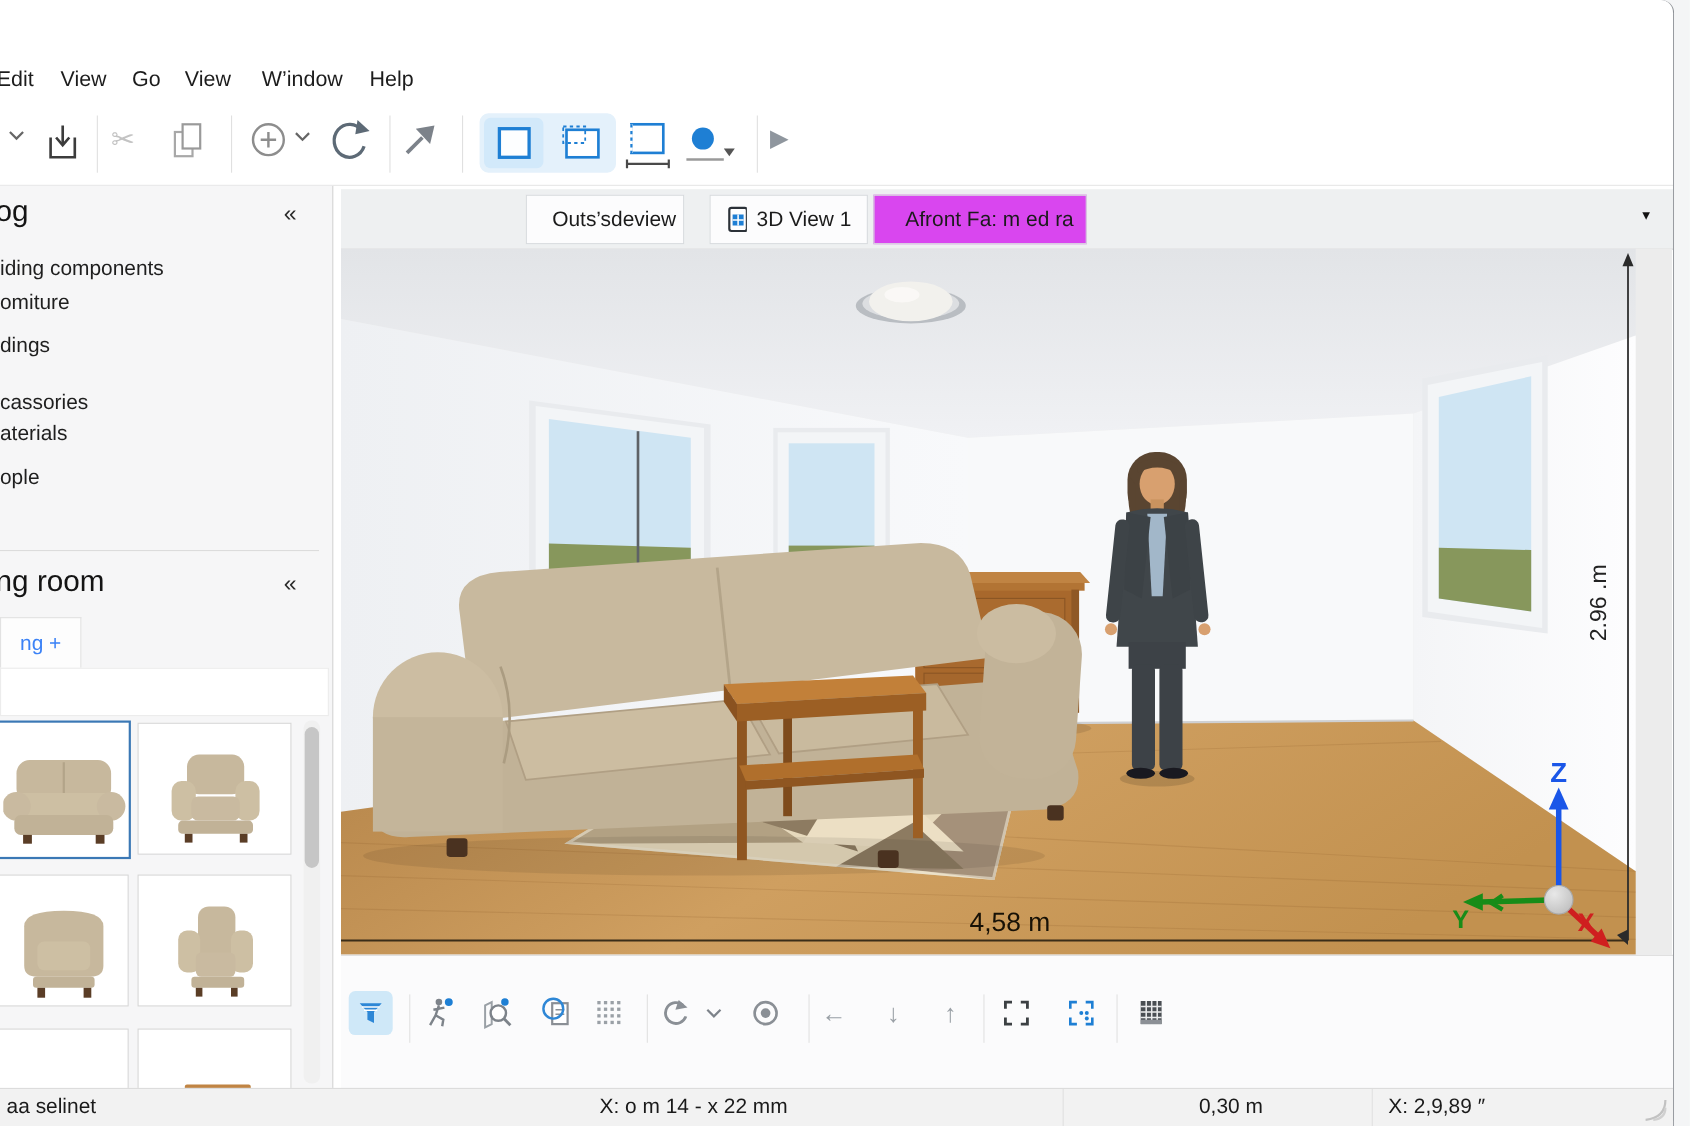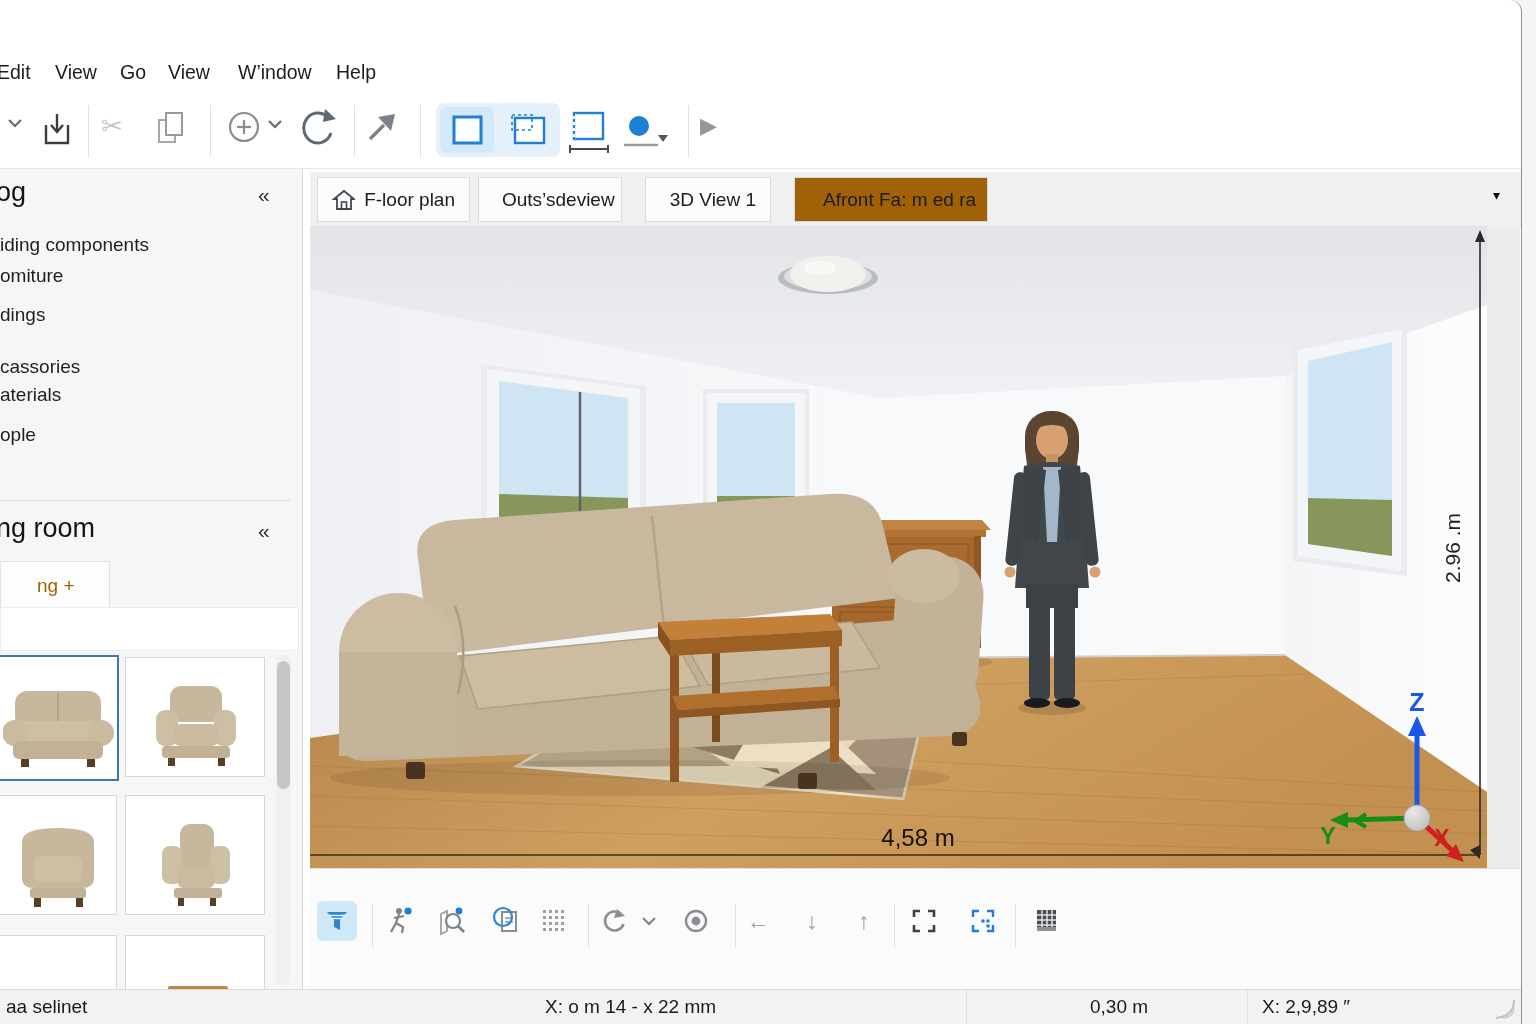--- a/index.html
+++ b/index.html
@@ -27,31 +27,31 @@
   #tb-wallbtn{position:absolute;left:440px;top:12px;width:54px;height:46px;background:#d2e9fa;border-radius:6px;
     display:flex;align-items:center;justify-content:center;}
   #tb-wallbtn2{position:absolute;left:500px;top:12px;width:56px;height:46px;display:flex;align-items:center;justify-content:center;}
   
   #sidebar{position:absolute;top:169px;left:0;width:302px;height:821px;background:#f6f6f7;border-right:1px solid #d5d5d5;overflow:hidden;}
   .side-head{position:absolute;left:-4px;font-size:27px;color:#141414;}
   .collapse{position:absolute;left:258px;font-size:21px;color:#2b2b2b;}
   .cat-item{position:absolute;left:0;font-size:19px;color:#1f1f1f;white-space:nowrap;}
   #side-divider{position:absolute;top:331px;left:0;width:290px;height:1px;background:#dcdcdc;}
   #room-tab{position:absolute;left:0;top:392px;width:72px;height:47px;background:#fdfdfd;border:1px solid #e2e2e2;border-bottom:none;
-    display:flex;align-items:center;justify-content:flex-start;font-size:19px;color:#a16207;padding-left:36px;}
+    display:flex;align-items:center;justify-content:center;font-size:19px;color:#3b82f6;}
   #side-search{position:absolute;left:0;top:438px;width:297px;height:42px;background:#fff;border:1px solid #ececec;}
   .thumb{position:absolute;background:#fff;border:1px solid #d6d6d6;display:flex;align-items:flex-end;justify-content:center;overflow:hidden;}
   .thumb.sel{border:2px solid #3b78b5;}
   #side-scroll{position:absolute;left:276px;top:486px;width:15px;height:330px;background:#f0f0f0;border-radius:7px;}
   #side-scroll .sthumb{position:absolute;left:1px;top:6px;width:13px;height:128px;background:#c6c6c6;border-radius:7px;}
   
   #tabbar{position:absolute;left:310px;top:172px;right:0;height:54px;background:#eef0f1;border-bottom:1px solid #d5d8da;}
   .vtab{position:absolute;top:5px;height:45px;background:#fcfcfd;border:1px solid #d8dbde;display:flex;align-items:center;
     gap:9px;padding:0 14px;box-sizing:border-box;font-size:19px;color:#1b1b1b;white-space:nowrap;}
-  #vtab4{background:#a16207;padding-left:19px;}
+  #vtab4{background:#d946ef;padding-left:19px;}
   #tab-dropdown{position:absolute;left:1183px;top:15px;font-size:14px;color:#111;}
   
   #viewport{position:absolute;left:310px;top:226px;width:1210px;height:642px;background:#ececec;}
   
   #bottombar{position:absolute;left:310px;top:868px;right:0;height:122px;background:#fbfbfc;border-top:1px solid #ddd;}
   .bsep{position:absolute;top:35px;width:1px;height:44px;background:#e2e2e2;}
   .bbtn{position:absolute;top:32px;width:40px;height:40px;display:flex;align-items:center;justify-content:center;border-radius:6px;}
   .bbtn.sel{background:#cfe8f8;}
   .garrow{font-size:23px;color:#9aa0a6;font-weight:bold;}
   
@@ -229,36 +229,29 @@
       <svg width="110" height="60">
         <rect x="28" y="40" width="60" height="11" rx="2" fill="#c08443"></rect>
       </svg>
     </div>
     <div id="side-scroll">
           <div class="sthumb"></div>
         </div>
   </div>
 
   <div id="tabbar">
-    <div class="vtab" style="left:7px;width:153px">
-      <svg width="24" height="24">
-        <path d="M12,3 L22,11 L19,11 L19,21 L5,21 L5,11 L2,11 Z" fill="none" stroke="#3f4750" stroke-width="1.8"></path>
-        <rect x="9.5" y="14" width="5" height="7" fill="none" stroke="#3f4750" stroke-width="1.6"></rect>
-      </svg>
-      <span>F-loor plan</span>
-    </div>
     <div class="vtab" style="left:168px;width:144px">
       <svg width="22" height="26">
         <rect x="3" y="2" width="14" height="20" rx="2" fill="#1e7fd4"></rect>
         <rect x="6" y="5" width="8" height="9" fill="#fff"></rect>
         <rect x="3" y="16" width="14" height="3" fill="#fff" opacity="0.8"></rect>
       </svg>
       <span>Outs’sdeview</span>
     </div>
-    <div class="vtab" style="left:335px;width:126px">
+    <div class="vtab" style="left:335px;width:144px">
       <svg width="22" height="26">
         <rect x="3" y="2" width="16" height="21" rx="2" fill="#fff" stroke="#2b3138" stroke-width="2"></rect>
         <rect x="6" y="8" width="10" height="10" fill="#1e7fd4"></rect>
         <line x1="6" y1="13" x2="16" y2="13" stroke="#fff" stroke-width="1.4"></line>
         <line x1="11" y1="8" x2="11" y2="18" stroke="#fff" stroke-width="1.4"></line>
       </svg>
       <span>3D View 1</span>
     </div>
     <div class="vtab" id="vtab4" style="left:484px;width:194px">
       <svg width="24" height="26">

